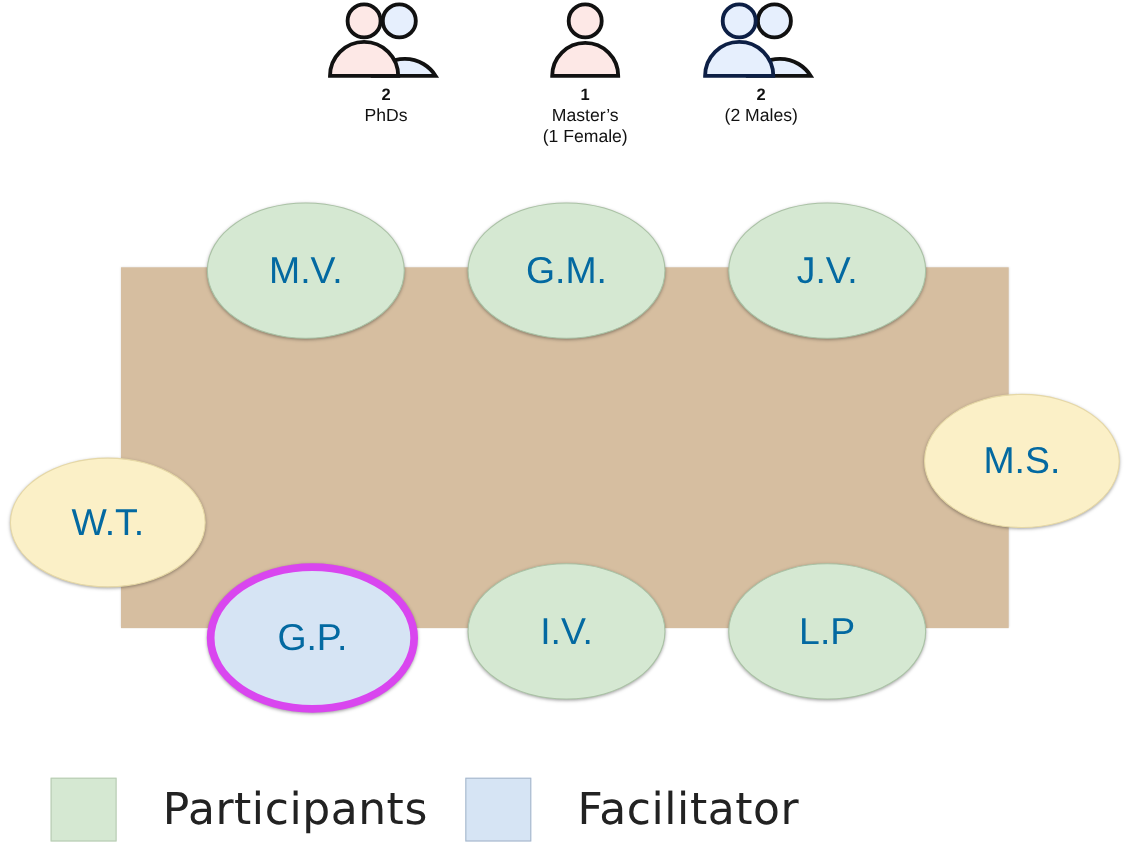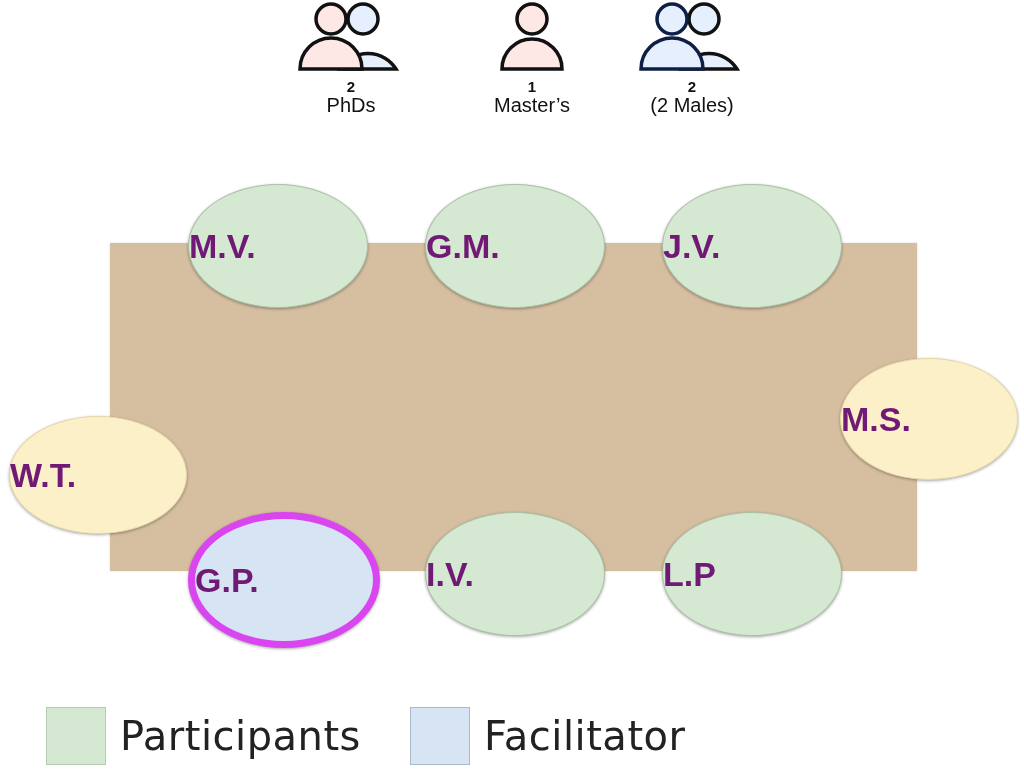--- a/index.html
+++ b/index.html
@@ -1,27 +1,27 @@
 <!DOCTYPE html>
 <html><head>
 <meta charset="utf-8">
 <style>
   html, body { margin:0; padding:0; background:#ffffff; }
   body { width:1024px; height:769px; position:relative; overflow:hidden; font-family:"Liberation Sans", sans-serif; }
   .group { position:absolute; top:0; width:200px; text-align:center; color:#111; }
   .group svg { display:block; margin:0 auto; }
   .g-count { font-weight:bold; font-size:15px; margin-top:6px; line-height:18px; }
-  .g-label { font-size:20px; line-height:19px; }
+  .g-label { font-size:16px; line-height:19px; }
   .table { position:absolute; left:110px; top:243px; width:807px; height:328px; background:#d6bea0; box-shadow:0 0 2px rgba(0,0,0,0.15); }
-  .seat { position:absolute; width:178px; height:122px; border-radius:50%; display:flex; align-items:center; font-weight:bold; font-size:34px; color:#701a75; box-shadow:0 1px 3px rgba(0,0,0,0.35); }
+  .seat { position:absolute; width:178px; height:122px; border-radius:50%; display:flex; align-items:center; justify-content:center; font-weight:normal; font-size:34px; color:#0369a1; box-shadow:0 1px 3px rgba(0,0,0,0.35); }
   .participant { background:#d5e8d2; border:1px solid #aac2a5; }
   .facilitator { background:#d6e4f4; border:7px solid #d946ef; }
   .observer { background:#fbf0c7; border:1px solid #e6d8a6; }
   .legend { position:absolute; top:707px; left:0; width:1024px; height:62px; }
-  .leg-item { position:absolute; display:flex; align-items:center; }
+  .leg-item { position:absolute; display:flex; align-items:center;gap:28px; }
   .swatch { width:60px; height:58px; box-sizing:border-box; border:1px solid #aaa; margin-right:14px; }
   .leg-text { font-size:40px; color:#222; font-family:"DejaVu Sans", sans-serif; letter-spacing:0.5px; }
 </style>
 </head>
 <body>
 
 <div class="group" style="left:251px;">
   <svg width="110" height="72" viewBox="0 0 110 72">
     <circle cx="67" cy="19" r="15" fill="#e6effd" stroke="#111" stroke-width="3.5"></circle>
     <path d="M44 69 A33 33 0 0 1 100 69 Z" fill="#e6effd" stroke="#111" stroke-width="3.5"></path>
@@ -32,20 +32,21 @@
   <div class="g-label">PhDs</div>
 </div>
 
 <div class="group" style="left:432px;">
   <svg width="110" height="72" viewBox="0 0 110 72">
     <circle cx="55" cy="19" r="15" fill="#fde8e6" stroke="#111" stroke-width="3.5"></circle>
     <path d="M25 69 A30 30 0 0 1 85 69 Z" fill="#fde8e6" stroke="#111" stroke-width="3.5"></path>
   </svg>
   <div class="g-count">1</div>
   <div class="g-label">Master’s</div>
+  <div class="g-label">(1 Female)</div>
 </div>
 
 <div class="group" style="left:592px;">
   <svg width="110" height="72" viewBox="0 0 110 72">
     <circle cx="67" cy="19" r="15" fill="#e6effd" stroke="#111" stroke-width="3.5"></circle>
     <path d="M44 69 A33 33 0 0 1 100 69 Z" fill="#e6effd" stroke="#111" stroke-width="3.5"></path>
     <circle cx="35" cy="19" r="15" fill="#e6effd" stroke="#0d1f45" stroke-width="3.5"></circle>
     <path d="M4 69 A31 31 0 0 1 66 69 Z" fill="#e6effd" stroke="#0d1f45" stroke-width="3.5"></path>
   </svg>
   <div class="g-count">2</div>
@@ -79,17 +80,17 @@
   </div>
 <div class="seat participant" style="left:662px; top:512px;">
     <span>L.P</span>
   </div>
 
 <div class="legend">
   <div class="leg-item" style="left:46px;">
     <div class="swatch" style="background:#d5e8d2; border-color:#b8ccb4;"></div>
     <span class="leg-text">Participants</span>
   </div>
-  <div class="leg-item" style="left:410px;align-items:center;">
+  <div class="leg-item" style="left:423px;align-items:center;">
     <div class="swatch" style="background:#d6e4f4; border-color:#a8b8cc;"></div>
     <span class="leg-text">Facilitator</span>
   </div>
 </div>
 
 </body></html>

